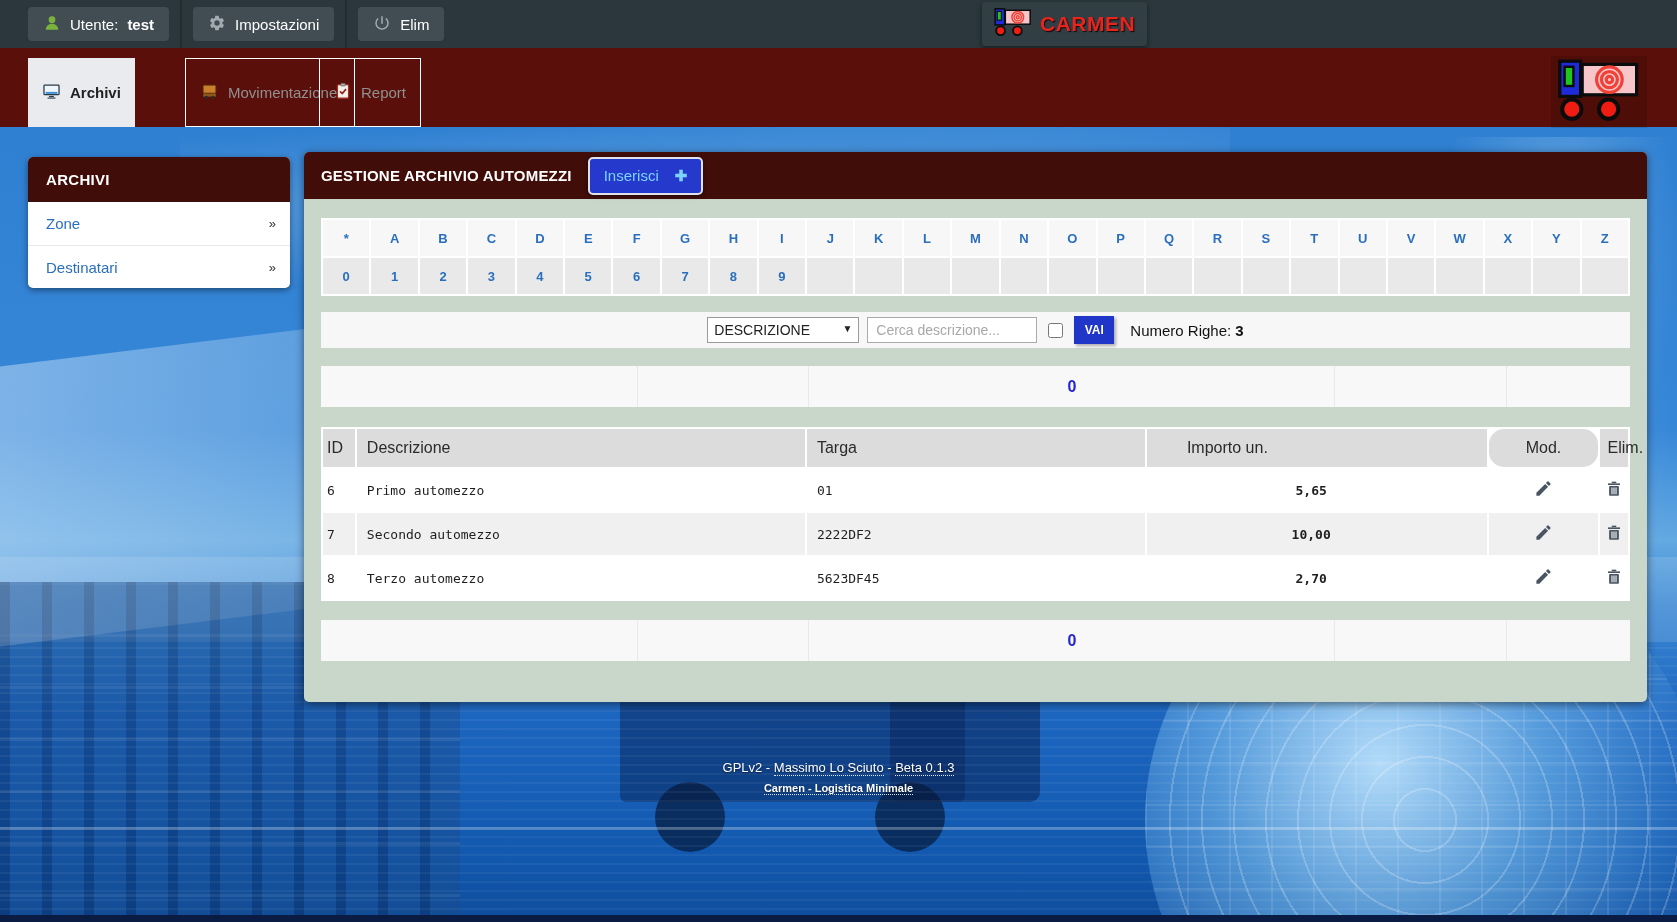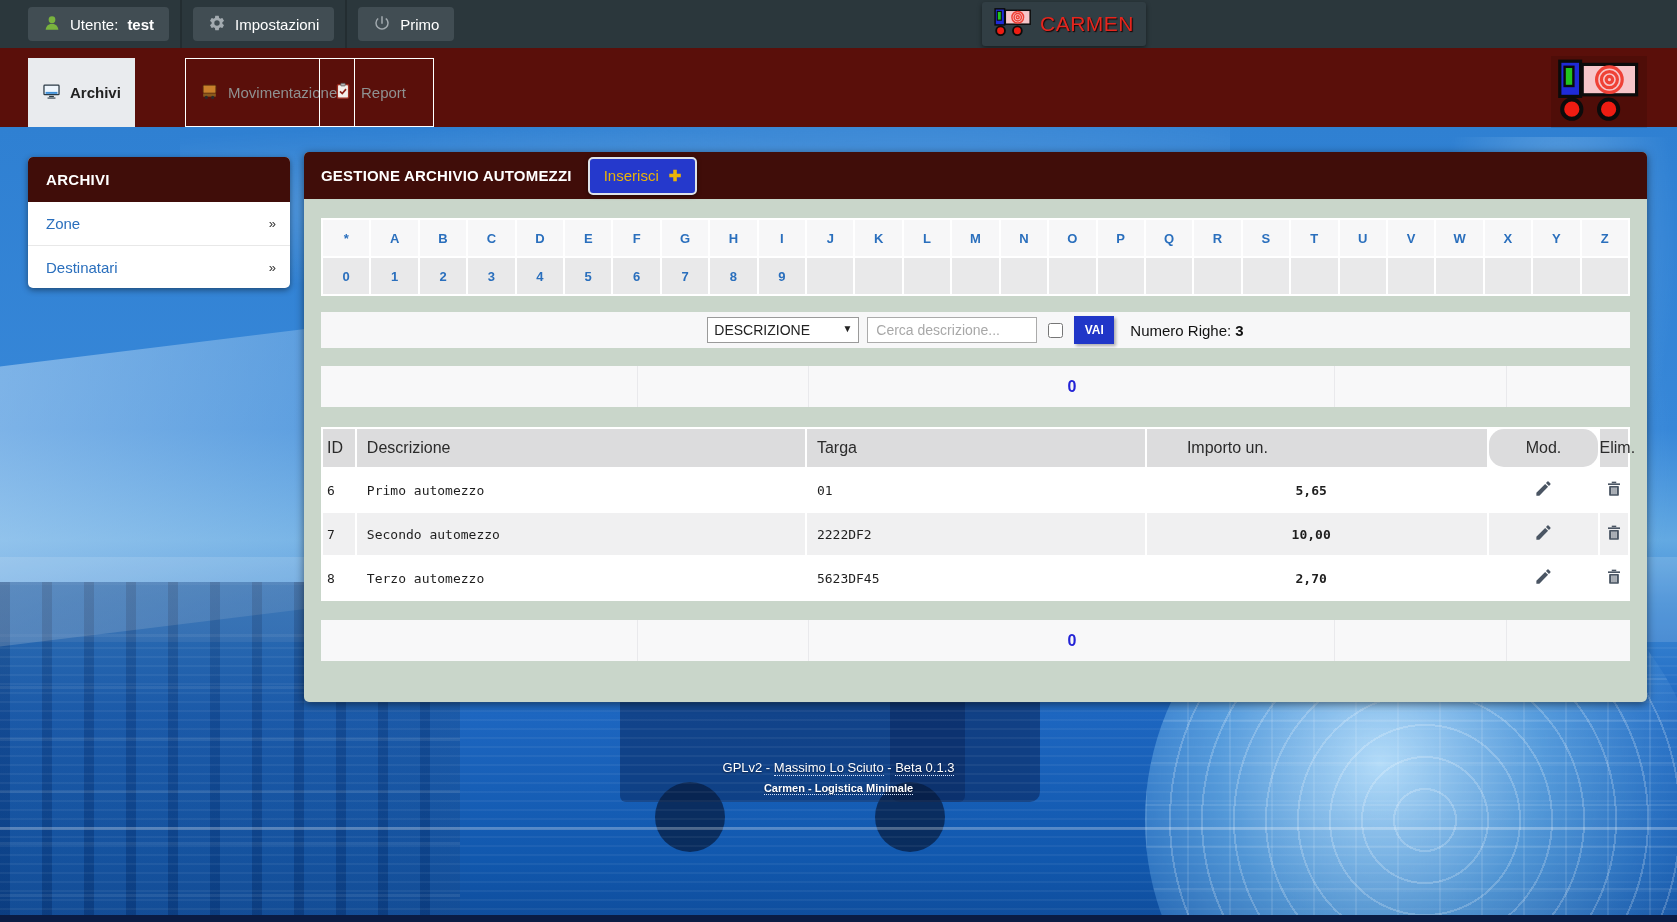--- a/index.html
+++ b/index.html
@@ -7,28 +7,28 @@
   body { font-family:"Liberation Sans", sans-serif; background:#0f4d9c; overflow:hidden; }
   .page { position:relative; width:1677px; height:922px; overflow:hidden; }
 
   
   .topbar { position:absolute; top:0; left:0; right:0; height:48px; background:#2b373c; z-index:6; display:flex; align-items:flex-start; }
   .tb-left { display:flex; align-items:stretch; height:48px; padding-left:28px; align-items:center; }
   .tb-btn { display:inline-flex; align-items:center; gap:9px; height:34px; padding:0 15px; background:#414d53; border:none; border-radius:4px; color:#fff; font-size:15px; font-family:"Liberation Sans",sans-serif; cursor:pointer; }
   .tb-btn b { font-weight:bold; }
   .tb-sep { width:2px; height:48px; background:#232d31; margin:0 11px; align-self:stretch; }
   .logo-panel { position:absolute; left:982px; top:2px; height:44px; display:flex; align-items:center; gap:8px; background:#313e44; border-radius:3px; padding:0 12px; box-shadow:0 2px 5px rgba(0,0,0,.45); }
-  .logo-text { font-size:21px; font-weight:normal; color:#e5261e; letter-spacing:.5px; text-shadow:1px 1px 1px #1a0505; }
+  .logo-text { font-size:21px; font-weight:bold; color:#e5261e; letter-spacing:.5px; text-shadow:1px 1px 1px #1a0505; }
 
   
   .navbar { position:absolute; top:48px; left:0; right:0; height:79px; background:#5a0f0a; z-index:6; }
   .tab { position:absolute; top:10px; bottom:0; display:flex; align-items:center; gap:9px; padding:0 14px; font-size:15px; cursor:pointer; }
   .tab.active { left:28px; width:107px; background:#e9ebee; color:#222; font-weight:bold; }
   .tab.t-mov { left:137px; width:170px; border:1px solid #fff; color:#8f9191;margin-left:48px; }
-  .tab.t-rep { left:319px; width:115px; border:1px solid #fff; color:#8f9191; }
+  .tab.t-rep { left:319px; width:102px; border:1px solid #fff; color:#8f9191; }
   .nav-truck { position:absolute; right:30px; top:8px; padding:2px 4px; background:rgba(0,0,0,.12); }
 
   
   .bg { position:absolute; top:127px; left:0; right:0; bottom:0; z-index:1; overflow:hidden; }
   .bg > div { position:absolute; }
   .bg-base { inset:0; background:linear-gradient(180deg,#2f80d2 0%,#3787d8 38%,#63a9e2 52%,#3c89d4 60%,#1d66c0 74%,#1158ae 92%,#0f4d9c 100%); }
   .bg-map1 { left:180px; top:0; width:1050px; height:180px; background:radial-gradient(ellipse at 28% 45%, rgba(170,210,243,.55), transparent 58%),radial-gradient(ellipse at 70% 30%, rgba(170,210,243,.45), transparent 55%); opacity:.55; }
   .bg-map2 { left:1420px; top:10px; width:280px; height:420px; background:radial-gradient(ellipse at 50% 25%, rgba(175,215,245,.6), transparent 60%),radial-gradient(ellipse at 40% 75%, rgba(175,215,245,.4), transparent 60%); opacity:.6; }
   .bg-ship { left:-60px; top:210px; width:600px; height:280px; background:linear-gradient(100deg, rgba(195,223,247,.55), rgba(120,175,225,.2)); transform:skewY(-7deg); border-radius:50px 120px 0 0; }
   .bg-containers { left:0; top:455px; width:460px; height:340px; background:repeating-linear-gradient(90deg, rgba(8,40,92,.45) 0 10px, rgba(25,75,140,.45) 10px 42px),repeating-linear-gradient(180deg, rgba(200,225,250,.18) 0 3px, transparent 3px 52px); }
@@ -52,21 +52,21 @@
   .sidebar { position:absolute; left:28px; top:157px; width:262px; background:#fff; border-radius:5px; box-shadow:0 2px 6px rgba(0,0,0,.45); overflow:hidden; z-index:3; }
   .sb-header { height:45px; background:#400d09; color:#fff; font-weight:bold; font-size:15px; letter-spacing:.3px; display:flex; align-items:center; padding-left:18px; }
   .sb-item { height:43px; display:flex; align-items:center; justify-content:space-between; padding:0 14px 0 18px; color:#2a6fbd; font-size:15px; cursor:pointer; }
   .sb-item + .sb-item { border-top:1px solid #e8e8e8; }
   .chev { color:#333; font-size:13px; }
 
   
   .panel { position:absolute; left:304px; top:152px; width:1343px; height:550px; background:#c9d6ca; border-radius:5px; box-shadow:0 2px 8px rgba(0,0,0,.5); z-index:3; padding:66px 17px 0; }
   .panel-header { position:absolute; top:0; left:0; right:0; height:47px; background:#400d09; border-radius:5px 5px 0 0; display:flex; align-items:center; padding-left:17px; gap:16px; }
   .panel-title { color:#fff; font-weight:bold; font-size:15px; letter-spacing:.2px; }
-  .insert-btn { height:38px; background:#2539cc; color:#eab308; font-size:15px; display:inline-flex; align-items:center; gap:10px; padding:0 14px; border:2px solid #dfe3e8; border-radius:5px; box-shadow:0 1px 4px rgba(0,0,0,.5); cursor:pointer; font-family:"Liberation Sans",sans-serif; }
+  .insert-btn { height:38px; background:#2539cc; color:#7dd3fc; font-size:15px; display:inline-flex; align-items:center; gap:16px; padding:0 14px; border:2px solid #dfe3e8; border-radius:5px; box-shadow:0 1px 4px rgba(0,0,0,.5); cursor:pointer; font-family:"Liberation Sans",sans-serif; }
   .insert-btn .plus { font-size:15px; font-weight:bold; }
 
   table.alpha { width:100%; border-collapse:separate; border-spacing:2px; background:#fff; table-layout:fixed; margin-bottom:16px; }
   table.alpha td { height:36px; text-align:center; font-size:13px; font-weight:bold; color:#2a6fbd; background:#f7f7f8; cursor:pointer; }
   table.alpha tr[data-name="number-row"] td { background:#e9e9ea; }
 
   .search-bar { height:36px; background:#f7f7f8; display:flex; align-items:center; justify-content:center; gap:8px; margin-bottom:18px; }
   .sel-wrap { position:relative; }
   .sel-wrap select { appearance:none; -webkit-appearance:none; width:152px; height:26px; border:1px solid #9a9a9a; background:#fff; font-size:14px; color:#222; padding:2px 22px 2px 6px; border-radius:0; font-family:"Liberation Sans",sans-serif; }
   .sel-arrow { position:absolute; right:7px; top:6px; font-size:10px; color:#222; pointer-events:none; }
@@ -82,21 +82,21 @@
   .page-link { color:#2323d6; font-size:16px; text-decoration:none; font-weight:bold; cursor:pointer; }
   .pag.bottom { margin-bottom:0; }
 
   table.data { width:100%; border-collapse:separate; border-spacing:2px; background:#fff; table-layout:fixed; margin-bottom:19px; }
   table.data th { background:#dcdcdd; height:38px; font-size:16px; font-weight:400; color:#2b2b2b; text-align:left; padding-left:10px; }
   table.data th.c-id { width:28px; padding-left:4px; }
   table.data th.c-desc { width:34.6%; }
   table.data th.c-targa { width:26.1%; }
   table.data th.c-imp { width:26.3%;padding-left:40px; }
   table.data th.c-mod { width:95px; text-align:center; padding-left:0;border-radius:15px; }
-  table.data th.c-elim { width:25px; text-align:center; padding-left:0; }
+  table.data th.c-elim { width:25px; text-align:center; padding-left:8px; }
   table.data td { height:42px; font-family:"DejaVu Sans Mono", monospace; font-size:13px; color:#1e1e1e; padding-left:10px; background:#fff; }
   table.data td.c-id { padding-left:4px; }
   table.data td.c-imp { text-align:center; padding-right:12px; padding-left:0;font-weight:bold; }
   table.data td.c-mod, table.data td.c-elim { text-align:center; padding-left:0; }
   table.data tr.stripe td { background:#f0f0f1; }
   .icon-btn { background:none; border:none; cursor:pointer; padding:0; line-height:0; }
 
   
   .footer { position:absolute; left:0; right:0; top:760px; text-align:center; color:#fff; z-index:3; font-family:Liberation Sans, sans-serif; text-shadow:0 1px 2px rgba(0,0,20,.6); }
   .f1 { font-size:13px; }
@@ -141,21 +141,21 @@
         <span data-name="gear-icon"><svg viewBox="0 0 24 24" width="18" height="18" fill="#a3abb0">
               <path d="M19.14 12.94c.04-.3.06-.61.06-.94s-.02-.64-.07-.94l2.03-1.58a.49.49 0 0 0 .12-.61l-1.92-3.32a.488.488 0 0 0-.59-.22l-2.39.96c-.5-.38-1.03-.7-1.62-.94l-.36-2.54a.484.484 0 0 0-.48-.41h-3.84c-.24 0-.43.17-.47.41l-.36 2.54c-.59.24-1.13.57-1.62.94l-2.39-.96c-.22-.08-.47 0-.59.22L2.74 8.87c-.12.21-.08.47.12.61l2.03 1.58c-.05.3-.09.63-.09.94s.02.64.07.94l-2.03 1.58a.49.49 0 0 0-.12.61l1.92 3.32c.12.22.37.29.59.22l2.39-.96c.5.38 1.03.7 1.62.94l.36 2.54c.05.24.24.41.48.41h3.84c.24 0 .44-.17.47-.41l.36-2.54c.59-.24 1.13-.56 1.62-.94l2.39.96c.22.08.47 0 .59-.22l1.92-3.32c.12-.22.07-.47-.12-.61l-2.01-1.58zM12 15.6A3.6 3.6 0 1 1 12 8.4a3.6 3.6 0 0 1 0 7.2z"></path>
             </svg></span>
         <span data-name="settings-label">Impostazioni</span>
       </button>
       <div class="tb-sep" data-name="divider"></div>
       <button class="tb-btn" data-name="exit-button">
         <span data-name="power-icon"><svg viewBox="0 0 24 24" width="18" height="18" fill="#a3abb0">
               <path d="M13 3h-2v10h2V3zm4.83 2.17-1.42 1.42A6.92 6.92 0 0 1 19 12c0 3.87-3.13 7-7 7s-7-3.13-7-7c0-2.17.98-4.1 2.58-5.42L6.17 5.17A8.93 8.93 0 0 0 3 12a9 9 0 0 0 18 0c0-2.74-1.23-5.18-3.17-6.83z"></path>
             </svg></span>
-        <span data-name="exit-label">Primo</span>
+        <span data-name="exit-label">Elim</span>
       </button>
     </div>
     <div class="logo-panel" data-name="carmen-logo">
       <span data-name="truck-logo-icon"><svg viewBox="0 0 104 80" width="38" height="30">
             <rect x="3" y="4" width="26" height="44" fill="#1f2bd8" stroke="#0b0b0b" stroke-width="4"></rect>
             <rect x="9" y="11" width="11" height="24" fill="#22c51e" stroke="#0b0b0b" stroke-width="3"></rect>
             <rect x="31" y="8" width="68" height="38" fill="#f6c6ca" stroke="#0b0b0b" stroke-width="4"></rect>
             <g fill="none" stroke="#ef4136" stroke-width="4">
               <circle cx="65" cy="27" r="4"></circle>
               <circle cx="65" cy="27" r="10"></circle>

